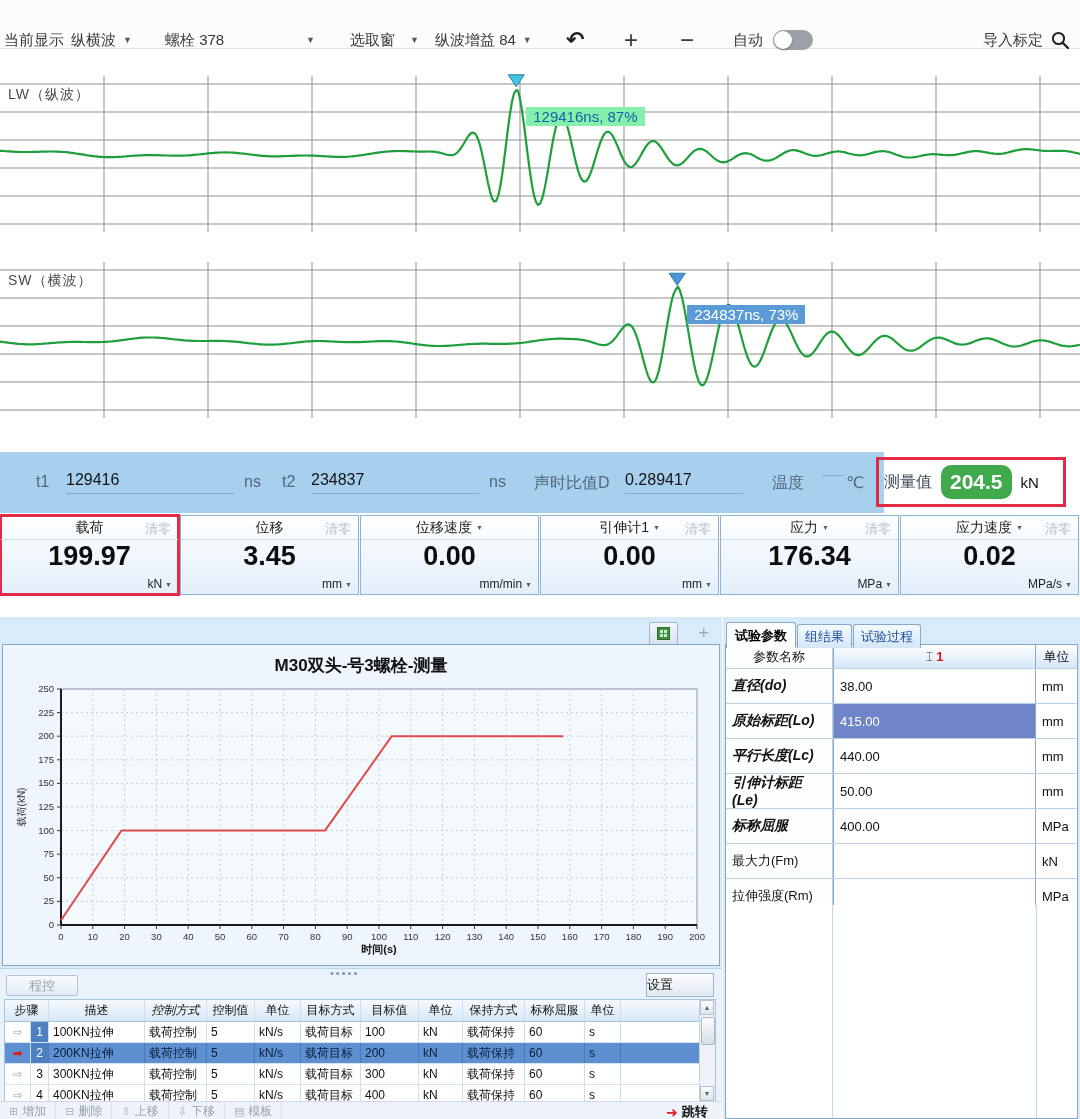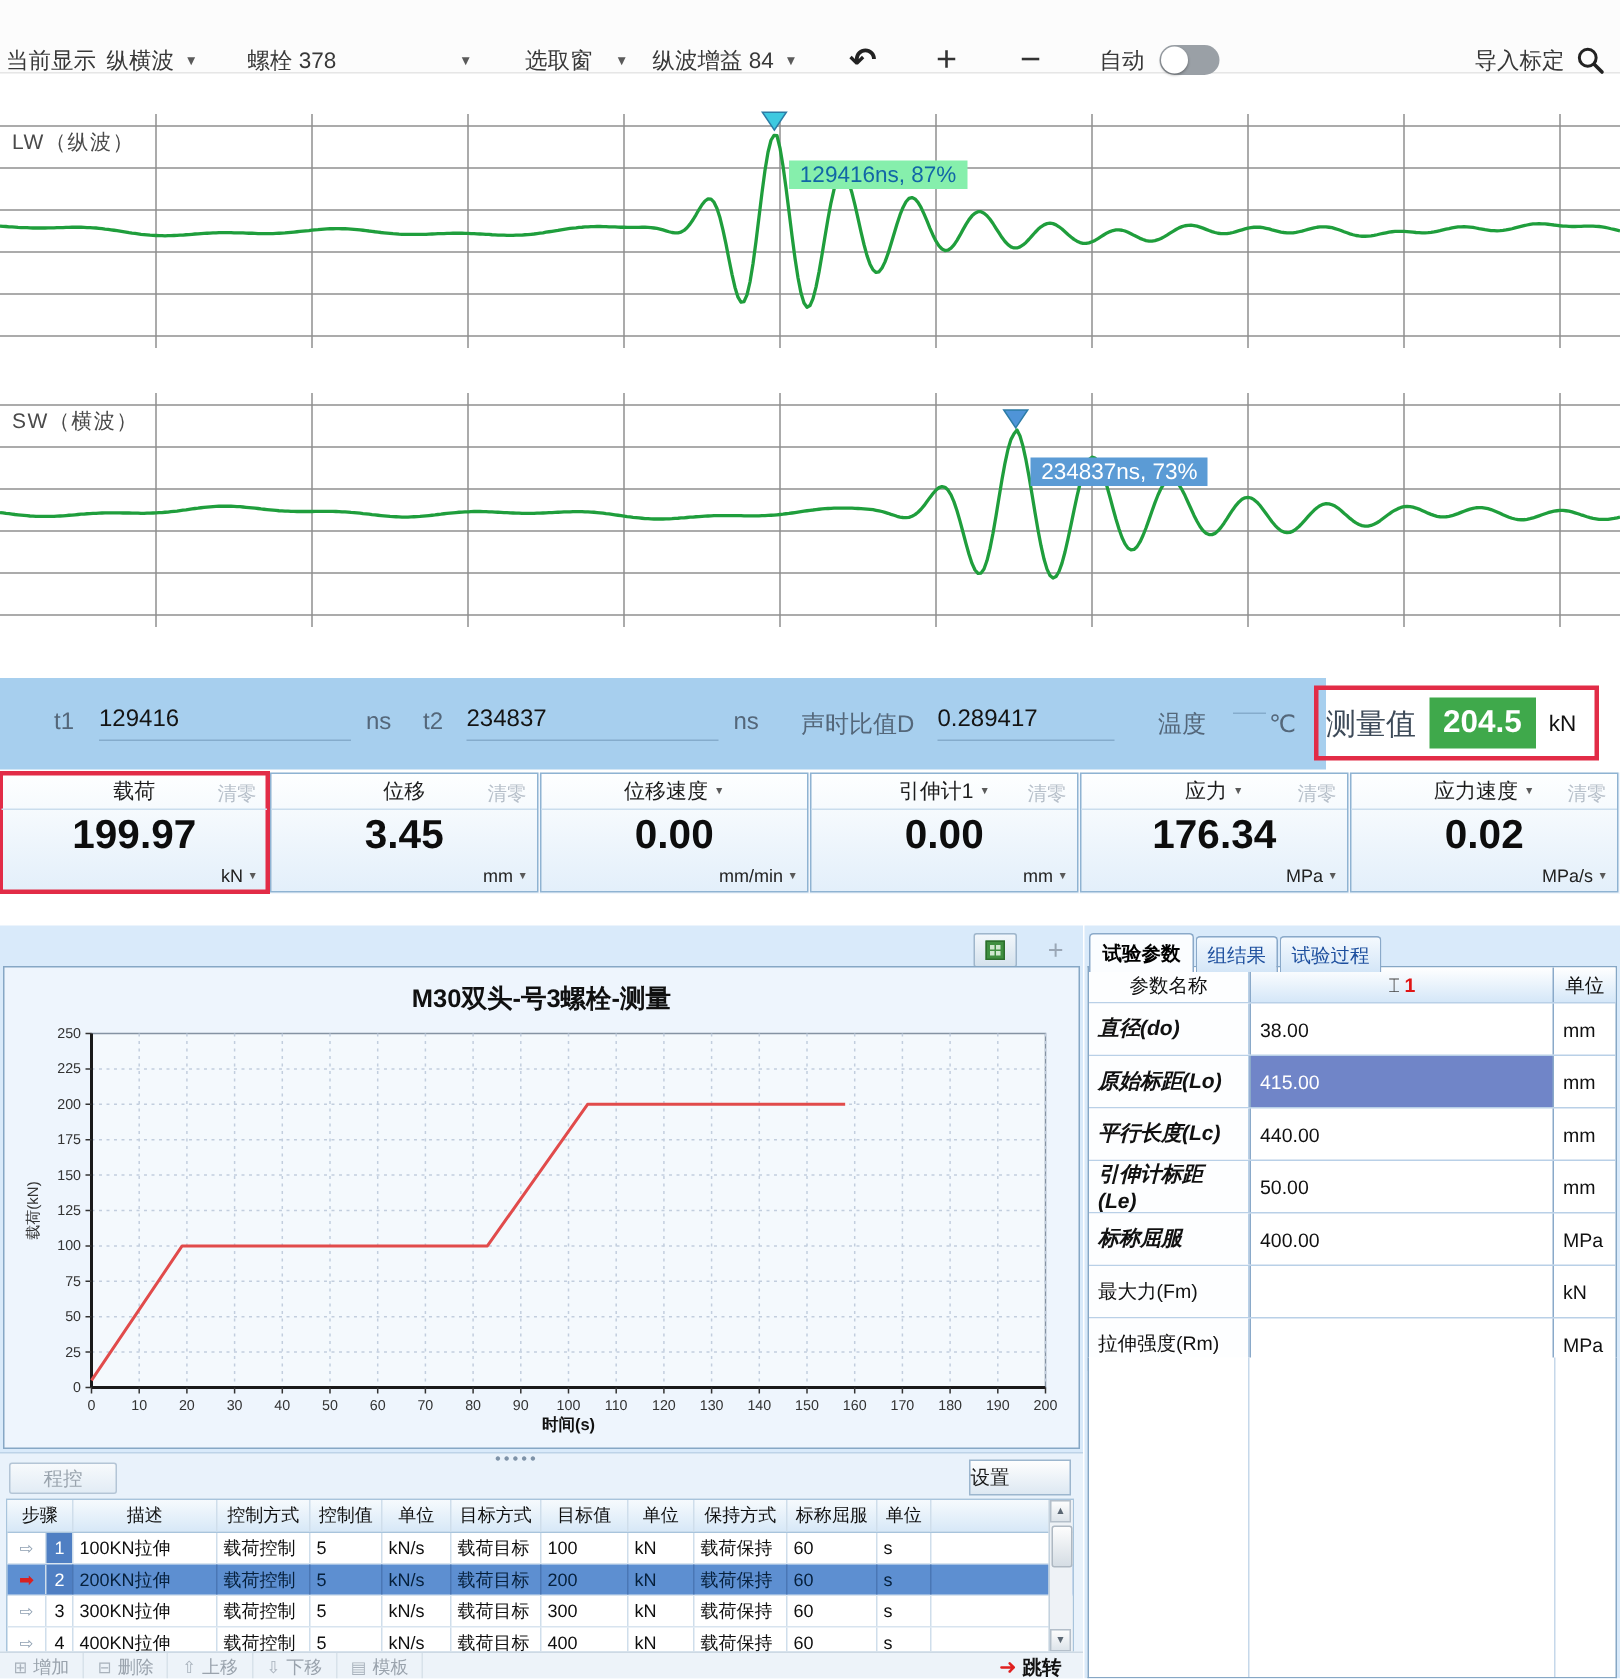--- a/index.html
+++ b/index.html
@@ -24,22 +24,22 @@
   .wave-label{position:absolute;left:8px;top:14px;font-size:14px;color:#4a4a4a;letter-spacing:1px;}
   .wave-annot{position:absolute;font-size:15px;padding:1px 7px;white-space:nowrap;}
 
   
   .infobar{position:absolute;left:0;top:452px;width:884px;height:61px;background:#a7cfee;}
   .ib-label{position:absolute;top:21px;color:#54677a;font-size:16px;white-space:nowrap;}
   .ib-value{position:absolute;top:19px;color:#141414;font-size:16px;border-bottom:1px solid #85accc;
             padding-bottom:4px;white-space:nowrap;}
   .measure-box{position:absolute;left:876px;top:5px;width:190px;height:50px;border:3px solid #e22c47;
                box-sizing:border-box;display:flex;align-items:center;gap:9px;padding:0 5px;}
-  .measure-label{color:#3d4a58;font-size:20px;}
-  .measure-value{background:#3fa94b;color:#fff;font-weight:bold;font-size:21px;padding:5px 9px;}
+  .measure-label{color:#3d4a58;font-size:16px;}
+  .measure-value{background:#3fa94b;color:#fff;font-weight:bold;font-size:21px;padding:5px 9px;border-radius:10px;}
   .measure-unit{color:#111;font-size:15px;}
 
   
   .meters{position:absolute;left:0;top:515px;width:1080px;height:81px;background:#f2f7fc;}
   .meter{position:absolute;top:0;height:80px;background:linear-gradient(#feffff,#e3effa);
          border:1px solid #8fb3d2;box-sizing:border-box;}
   .meter.hl{outline:3px solid #e22c47;outline-offset:-2px;}
   .meter-head{position:relative;height:23px;border-bottom:1px solid #cadded;display:flex;align-items:center;
               justify-content:center;gap:4px;font-size:14px;color:#1c1c1c;}
   .meter-clear{position:absolute;right:7px;top:4px;font-size:13px;color:#b6bfc9;}
@@ -487,21 +487,21 @@
 
   <div class="prog">
     <div class="grip">•••••</div>
     <div class="prog-tab">程控</div>
     <div class="set-btn">设置</div>
     <div class="ptable">
       <div id="ptrows">
           <div class="prow2 header">
             <div class="pc pc-step" style="width: 44px; justify-content: center;">步骤</div>
             <div class="pc" style="width: 96px;">描述</div>
-            <div class="pc" style="width: 62px;">控制方式</div>
+            <div class="pc" style="width: 62px; font-style: italic;">控制方式</div>
             <div class="pc" style="width: 48px;">控制值</div>
             <div class="pc" style="width: 46px;">单位</div>
             <div class="pc" style="width: 60px;">目标方式</div>
             <div class="pc" style="width: 58px;">目标值</div>
             <div class="pc" style="width: 44px;">单位</div>
             <div class="pc" style="width: 62px;">保持方式</div>
             <div class="pc" style="width: 60px;">标称屈服</div>
             <div class="pc" style="width: 36px;">单位</div>
           </div>
           <div class="prow2">

